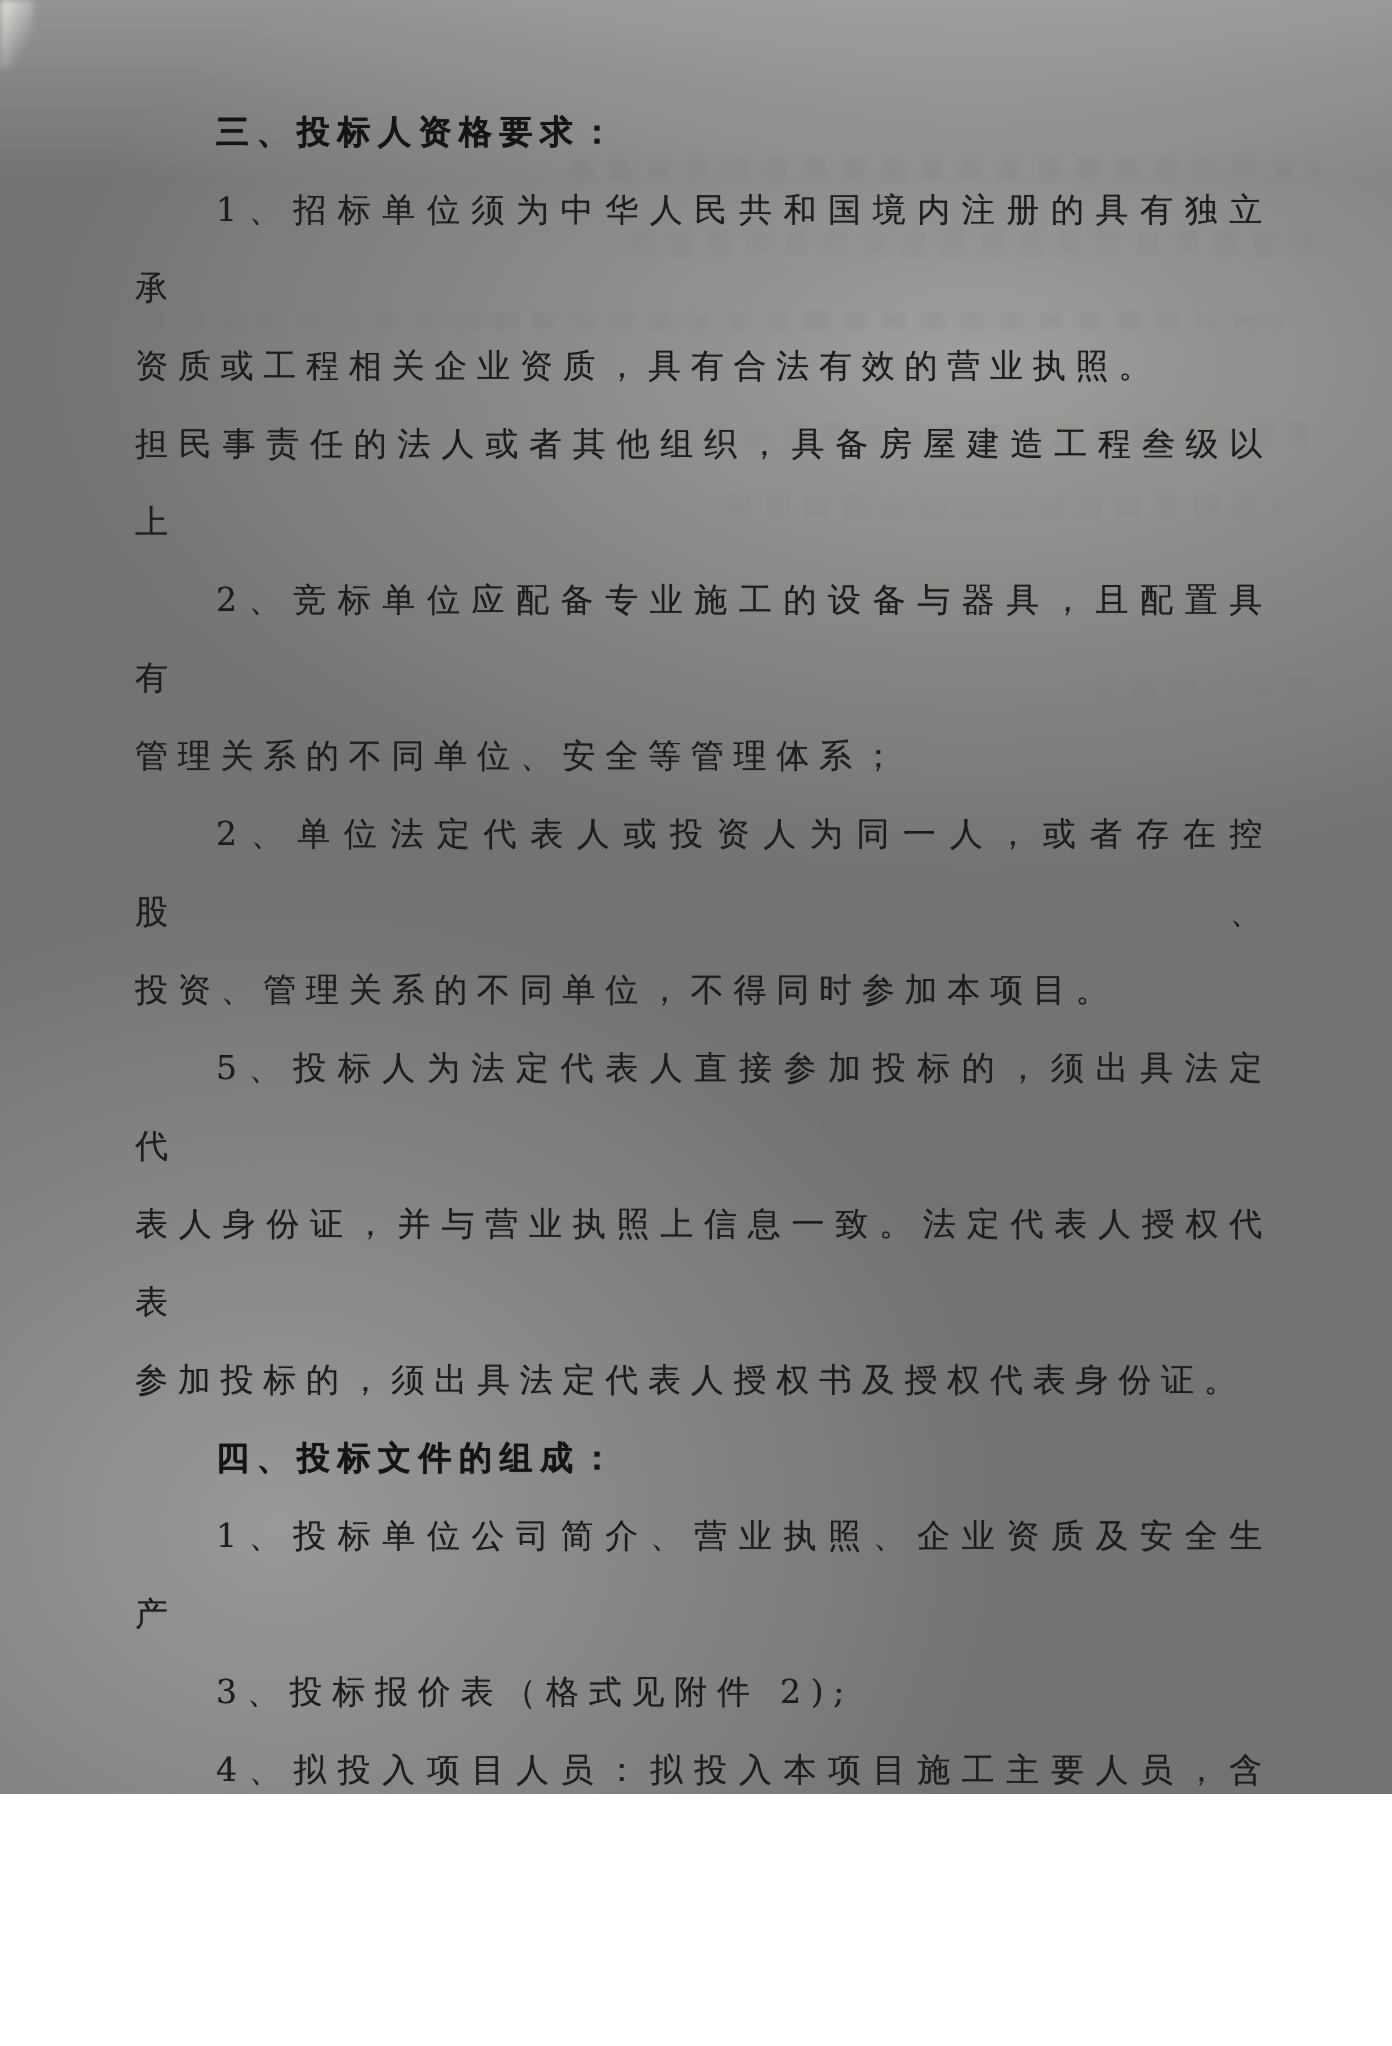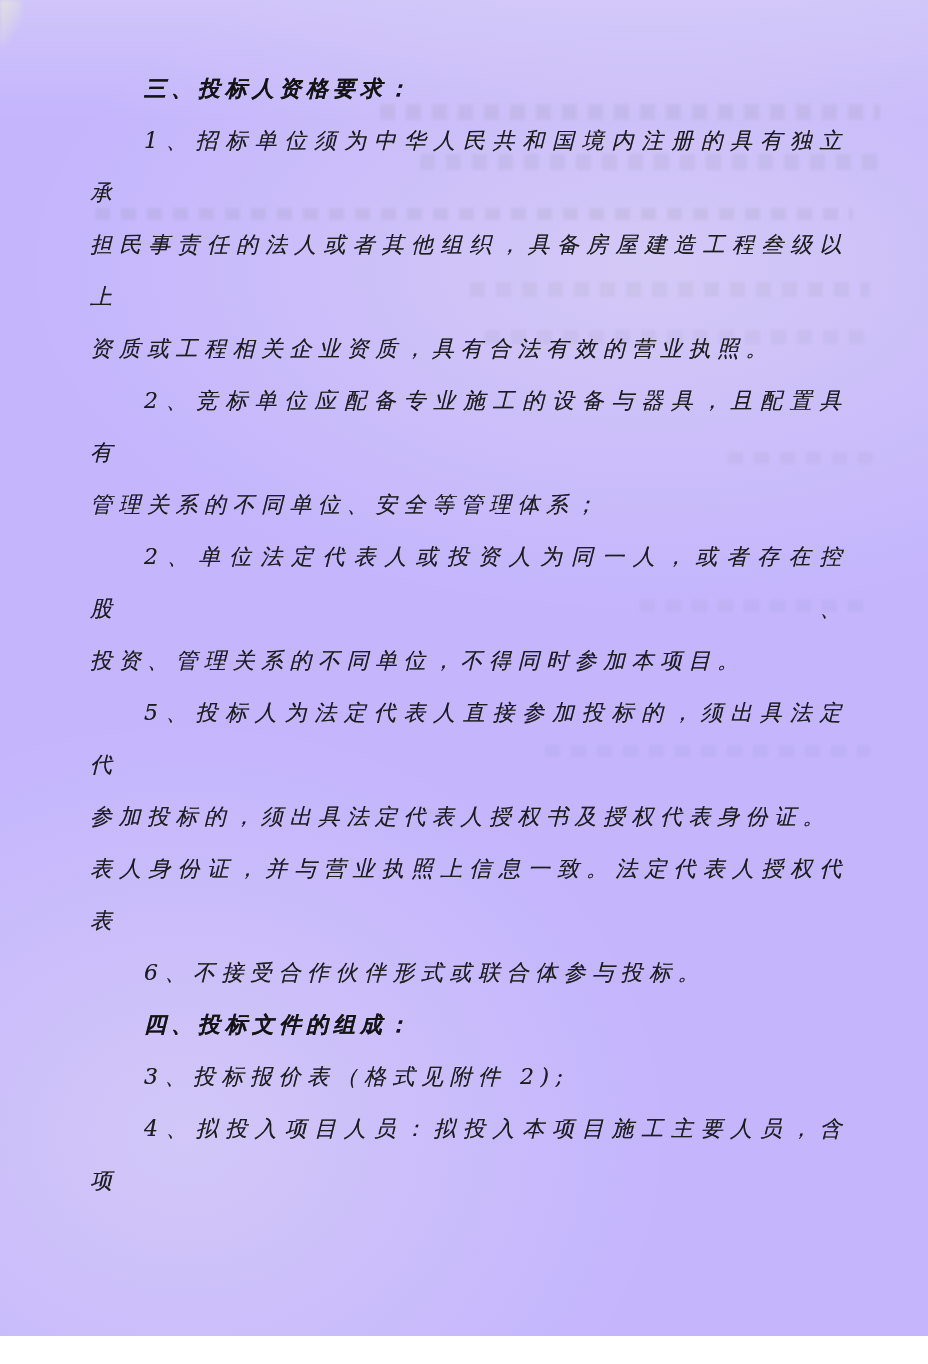--- a/index.html
+++ b/index.html
@@ -3,25 +3,24 @@
 <meta charset="utf-8">
 <style>
   html, body {
     margin: 0;
     padding: 0;
     background: #ffffff;
   }
   #page {
     position: relative;
     width: 928px;
-    height: 1336px;
-    background: #c4b5fd;
+    height: 1196px;
+    background: #737373;
     overflow: hidden;
     font-family: "DejaVu Serif", "Liberation Serif", serif;
-    font-style: italic;
   }
   
   #page::before {
     content: "";
     position: absolute;
     inset: 0;
     background:
       radial-gradient(ellipse 900px 500px at 70% 20%, rgba(240,238,232,0.35), transparent 70%),
       radial-gradient(ellipse 700px 600px at 20% 85%, rgba(242,240,236,0.30), transparent 70%),
       linear-gradient(180deg, rgba(245,244,240,0.25), rgba(255,255,255,0) 120px);
@@ -94,28 +93,28 @@
   <div class="ghost dashes" style="left:95px;  top:208px; width:758px; height:12px; opacity:0.17;"></div>
   <div class="ghost dashes" style="left:470px; top:282px; width:400px; height:15px; opacity:0.13;"></div>
   <div class="ghost dashes" style="left:485px; top:330px; width:380px; height:14px; opacity:0.11;"></div>
   <div class="ghost dashes" style="left:728px; top:452px; width:145px; height:12px; opacity:0.11;"></div>
   <div class="ghost dashes" style="left:640px; top:600px; width:230px; height:12px; opacity:0.10;"></div>
   <div class="ghost dashes" style="left:545px; top:745px; width:325px; height:12px; opacity:0.10;"></div>
 
   <div id="doc-body">
       <div class="line heading indent">三、投标人资格要求：</div>
       <div class="line indent full">1、招标单位须为中华人民共和国境内注册的具有独立承</div>
+      <div class="line">资质或工程相关企业资质，具有合法有效的营业执照。</div>
       <div class="line full">担民事责任的法人或者其他组织，具备房屋建造工程叁级以上</div>
-      <div class="line">资质或工程相关企业资质，具有合法有效的营业执照。</div>
       <div class="line indent full">2、竞标单位应配备专业施工的设备与器具，且配置具有</div>
       <div class="line">管理关系的不同单位、安全等管理体系；</div>
       <div class="line indent full">2、单位法定代表人或投资人为同一人，或者存在控股、</div>
       <div class="line">投资、管理关系的不同单位，不得同时参加本项目。</div>
       <div class="line indent full">5、投标人为法定代表人直接参加投标的，须出具法定代</div>
+      <div class="line full">表人身份证，并与营业执照上信息一致。法定代表人授权代表</div>
       <div class="line">参加投标的，须出具法定代表人授权书及授权代表身份证。</div>
-      <div class="line full">表人身份证，并与营业执照上信息一致。法定代表人授权代表</div>
-      <div class="line indent">6、不接受合作伙伴形式或联合体参与投标。</div>
       <div class="line heading indent">四、投标文件的组成：</div>
+      <div class="line indent full">1、投标单位公司简介、营业执照、企业资质及安全生产</div>
       <div class="line indent">3、投标报价表（格式见附件 2);</div>
       <div class="line indent full">4、拟投入项目人员：拟投入本项目施工主要人员，含项</div>
     </div>
 
 </div>
 
 </body></html>

